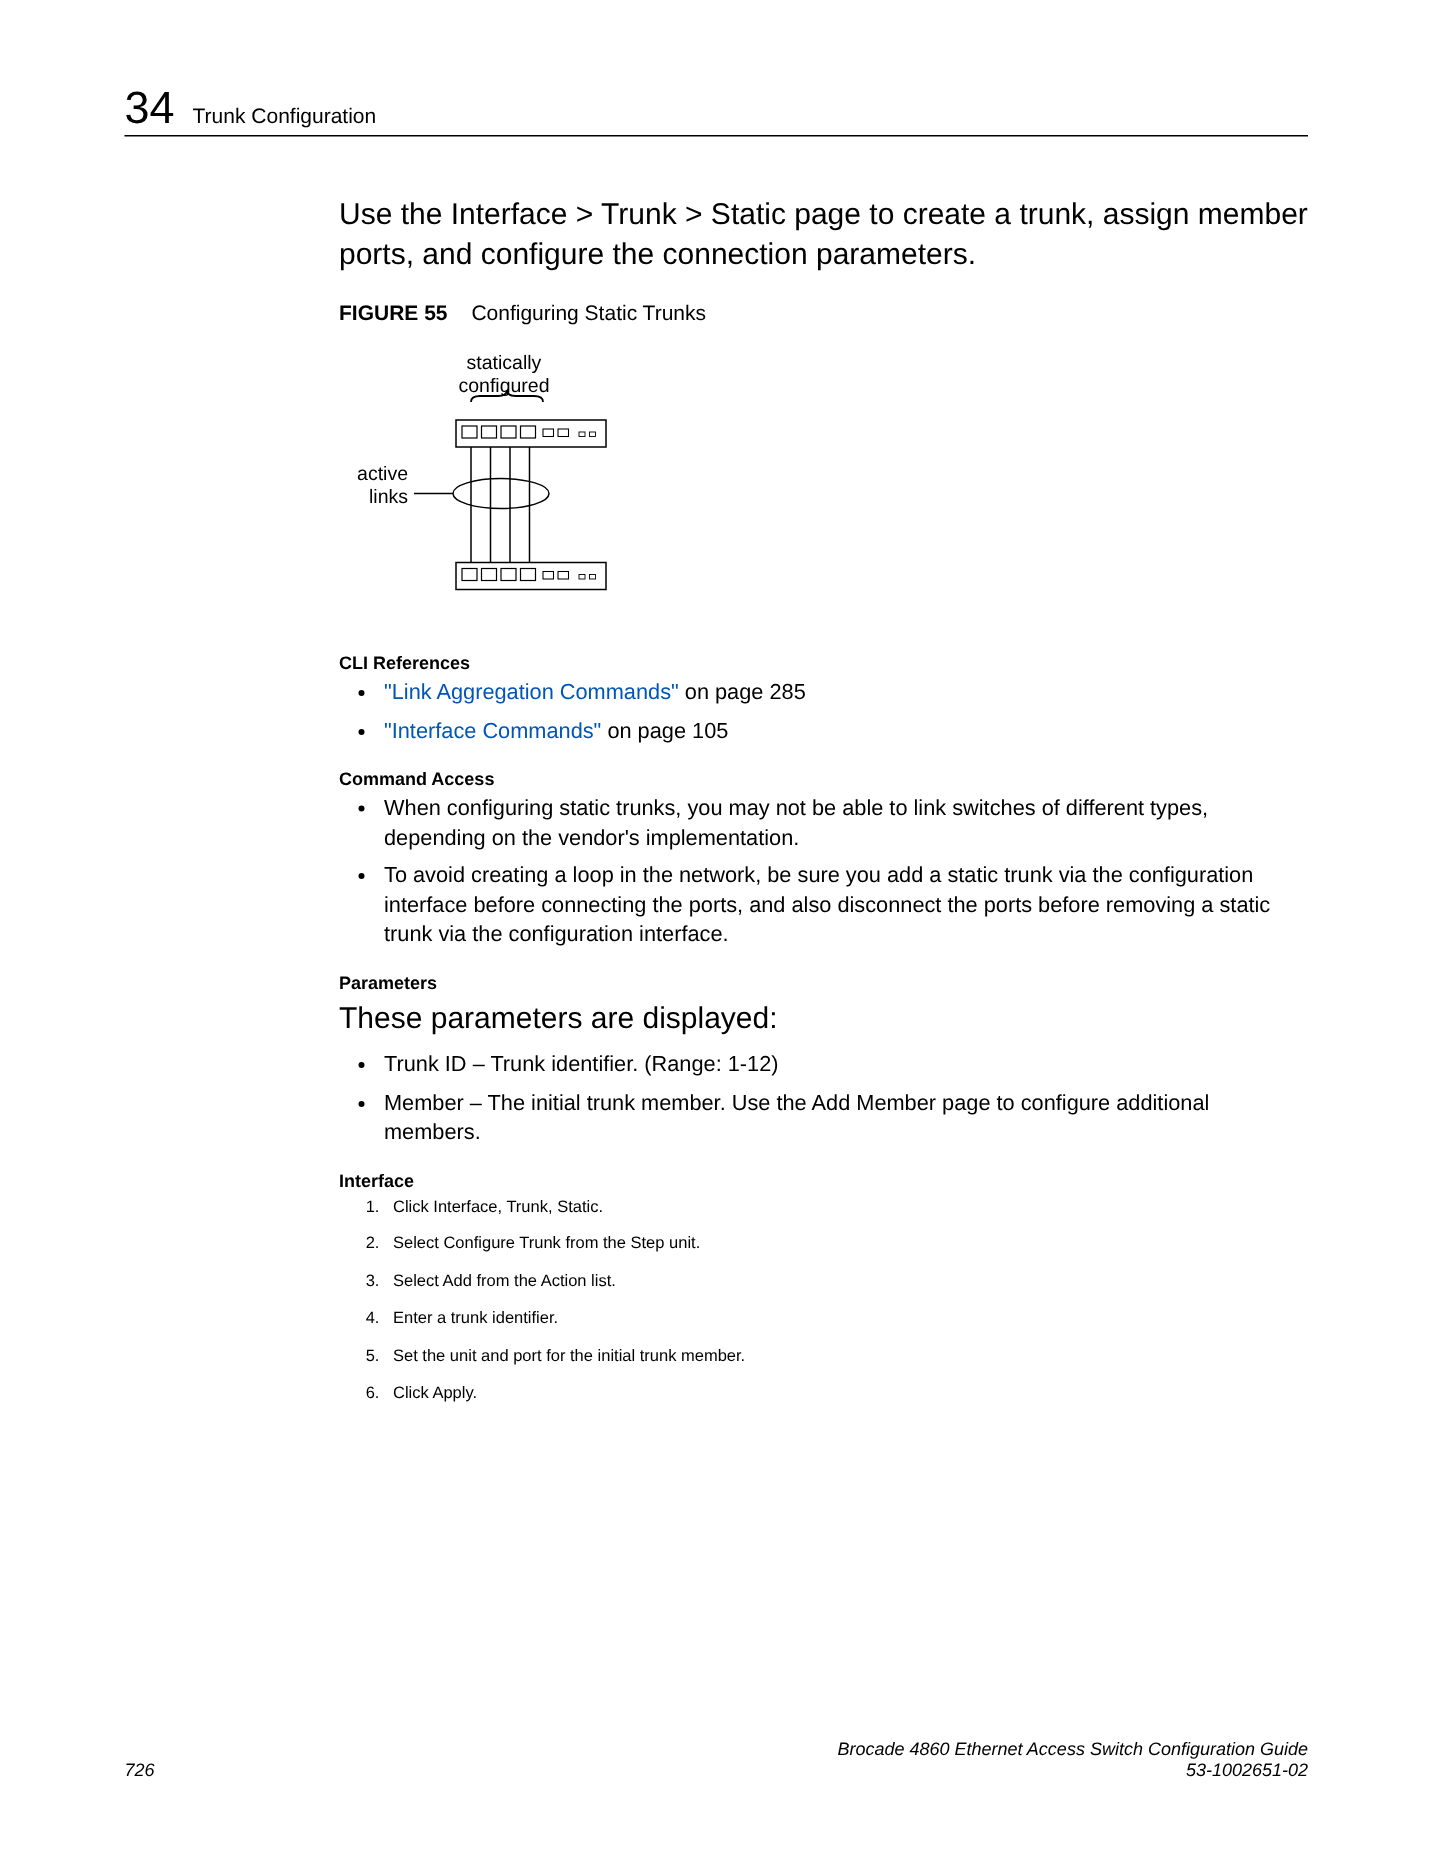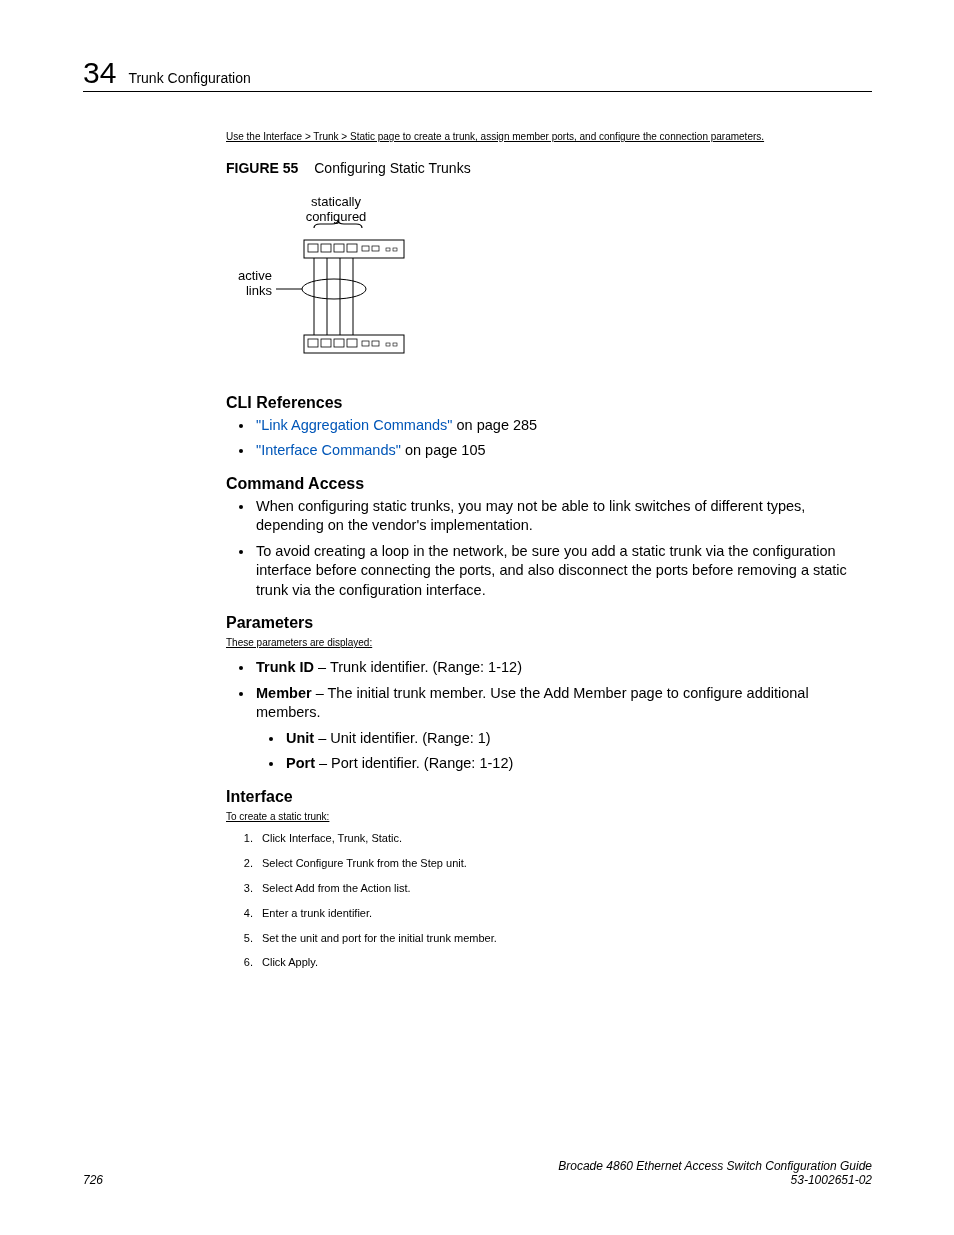--- a/index.html
+++ b/index.html
@@ -49,40 +49,39 @@
   }
   h1.section {
     font-size: 24px;
     font-weight: 400;
     margin: 0 0 14px 0;
     font-family: "Arial Narrow", Arial, sans-serif;
     font-stretch: condensed;
     letter-spacing: -0.3px;
   }
   p.body {
-    font-size: 10px;
+    font-size: 20px;
     line-height: 1.35;
     margin: 0 0 16px 0;
-    text-decoration: underline;
   }
   .figcap {
     font-size: 14px;
     margin-bottom: 16px;
   }
   .figcap .figlabel {
     font-weight: 700;
     font-family: "Arial Narrow", Arial, sans-serif;
     font-stretch: condensed;
     margin-right: 12px;
   }
   .figure-svg {
     margin: 4px 0 18px 0;
   }
   .subhead {
-    font-size: 16px;
+    font-size: 12px;
     font-weight: 700;
     margin: 6px 0 4px 0;
     font-family: "Arial Narrow", Arial, sans-serif;
     font-stretch: condensed;
   }
   ul.bullets {
     list-style: disc;
     margin: 0 0 14px 0;
     padding-left: 28px;
   }
@@ -102,21 +101,21 @@
   ol.steps {
     margin: 0 0 14px 0;
     padding-left: 30px;
   }
   ol.steps > li {
     font-size: 11px;
     line-height: 1.35;
     margin-bottom: 10px;
     padding-left: 6px;
   }
-  .bold { font-weight: 700; font-family: "Arial Narrow", Arial, sans-serif; font-stretch: condensed; margin-top: 26px;}
+  .bold { font-weight: 400; font-family: "Arial Narrow", Arial, sans-serif; font-stretch: condensed; margin-top: 26px;}
   .footer {
     position: absolute;
     bottom: 48px;
     left: 83px;
     right: 82px;
     display: flex;
     justify-content: space-between;
     align-items: flex-end;
     font-size: 12px;
     font-style: italic;
@@ -205,33 +204,24 @@
     </ul>
 
     <div class="subhead">Parameters</div>
     <p class="body" style="margin-bottom:8px">These parameters are displayed:</p>
     <ul class="bullets">
       <li>
         <span class="bold">Trunk ID</span><span> – Trunk identifier. (Range: 1-12)</span>
       </li>
       <li>
         <span class="bold">Member</span><span> – The initial trunk member. Use the Add Member page to configure additional members.</span>
-        <ul class="bullets sub">
-          <li>
-            <span class="bold">Unit</span><span> – Unit identifier. (Range: 1)</span>
-          </li>
-          <li>
-            <span class="bold">Port</span><span> – Port identifier. (Range: 1-12)</span>
-          </li>
-        </ul>
       </li>
     </ul>
 
     <div class="subhead">Interface</div>
-    <p class="body" style="margin-bottom:8px">To create a static trunk:</p>
     <ol class="steps">
       <li>Click Interface, Trunk, Static.</li>
       <li>Select Configure Trunk from the Step unit.</li>
       <li>Select Add from the Action list.</li>
       <li>Enter a trunk identifier.</li>
       <li>Set the unit and port for the initial trunk member.</li>
       <li>Click Apply.</li>
     </ol>
 
   </div>

